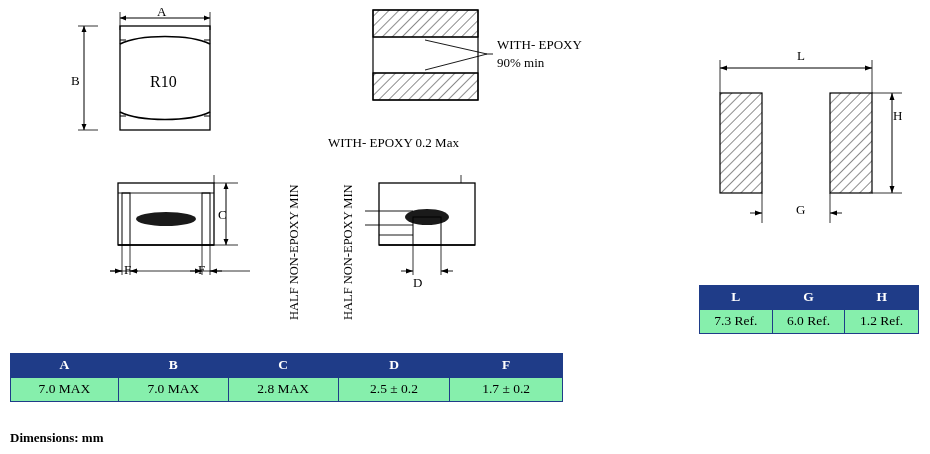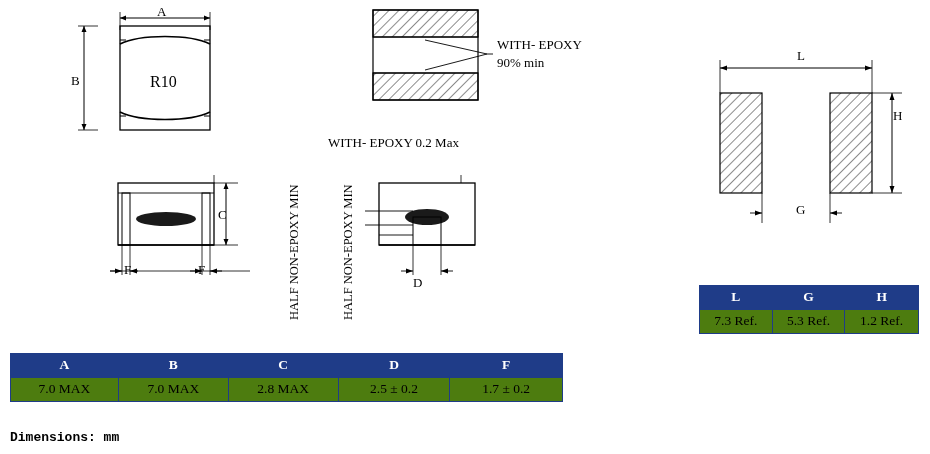--- a/index.html
+++ b/index.html
@@ -46,29 +46,29 @@
   }
   table.dim-table th {
     background: #1F3C88;
     color: #ffffff;
     font-weight: bold;
     border: 1px solid #1F3C88;
     padding: 3px 0 4px 0;
     text-align: center;
   }
   table.dim-table td {
-    background: #4d7c0f;
+    background: #86efac;
     color: #000000;
     border: 1px solid #1F3C88;
     padding: 3px 0 4px 0;
     text-align: center;
   }
 
   .footer-note {
-    font-family: Liberation Mono, monospace;
+    font-family: Liberation Serif, serif;
     font-size: 13px;
     font-weight: bold;
   }
 
   svg { display: block; }
 </style>
 </head>
 <body>
 
 <div id="root">
@@ -234,21 +234,21 @@
     <thead>
       <tr>
         <th style="width:73px;">L</th>
         <th style="width:73px;">G</th>
         <th style="width:74px;">H</th>
       </tr>
     </thead>
     <tbody>
       <tr>
         <td>7.3 Ref.</td>
-        <td>5.3 Ref.</td>
+        <td>6.0 Ref.</td>
         <td>1.2 Ref.</td>
       </tr>
     </tbody>
   </table>
 
   <table class="dim-table abs" style="left:10px; top:353px; width:553px;">
     <thead>
       <tr>
         <th style="width:108px;">A</th>
         <th style="width:110px;">B</th>

